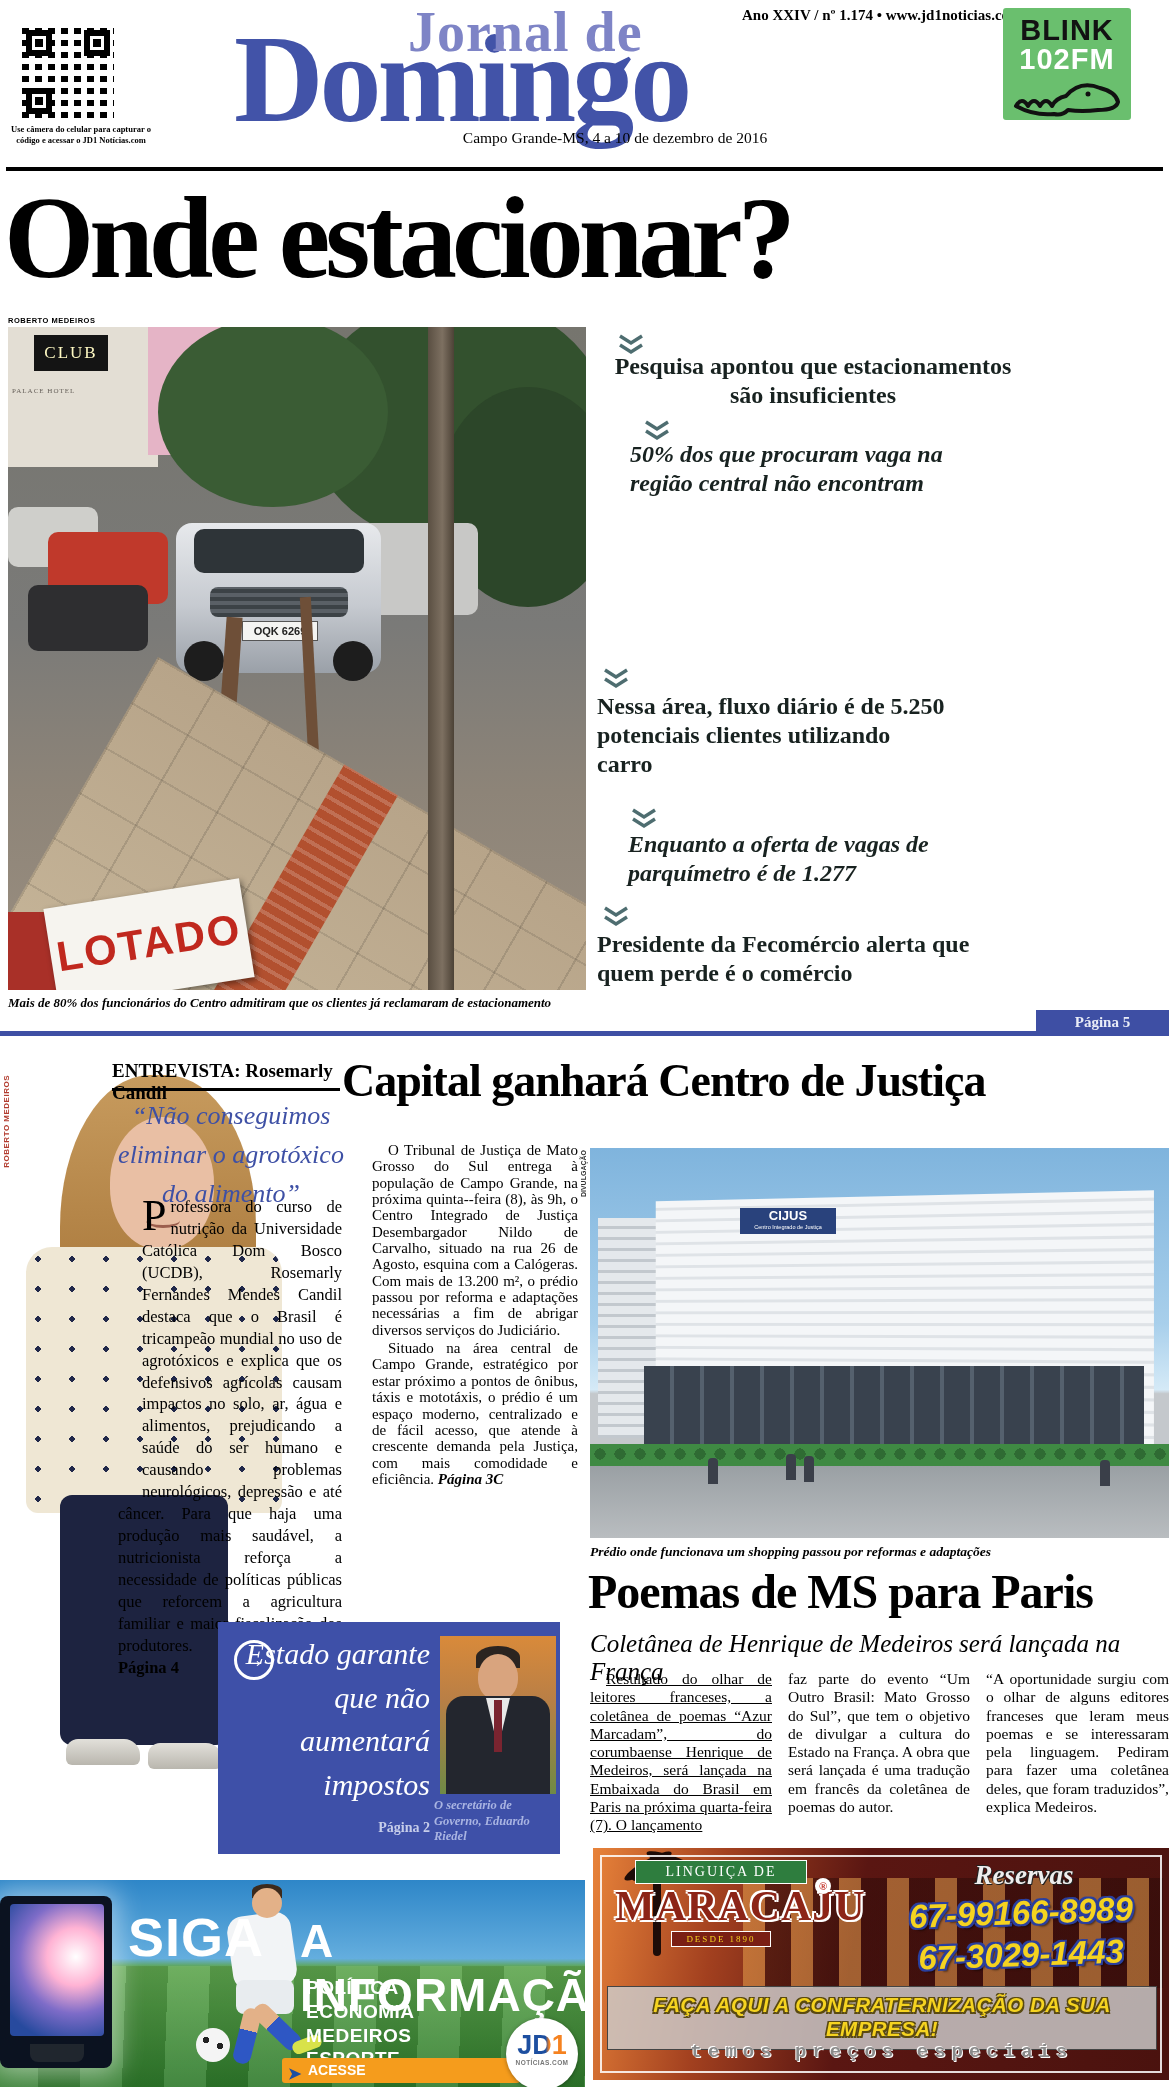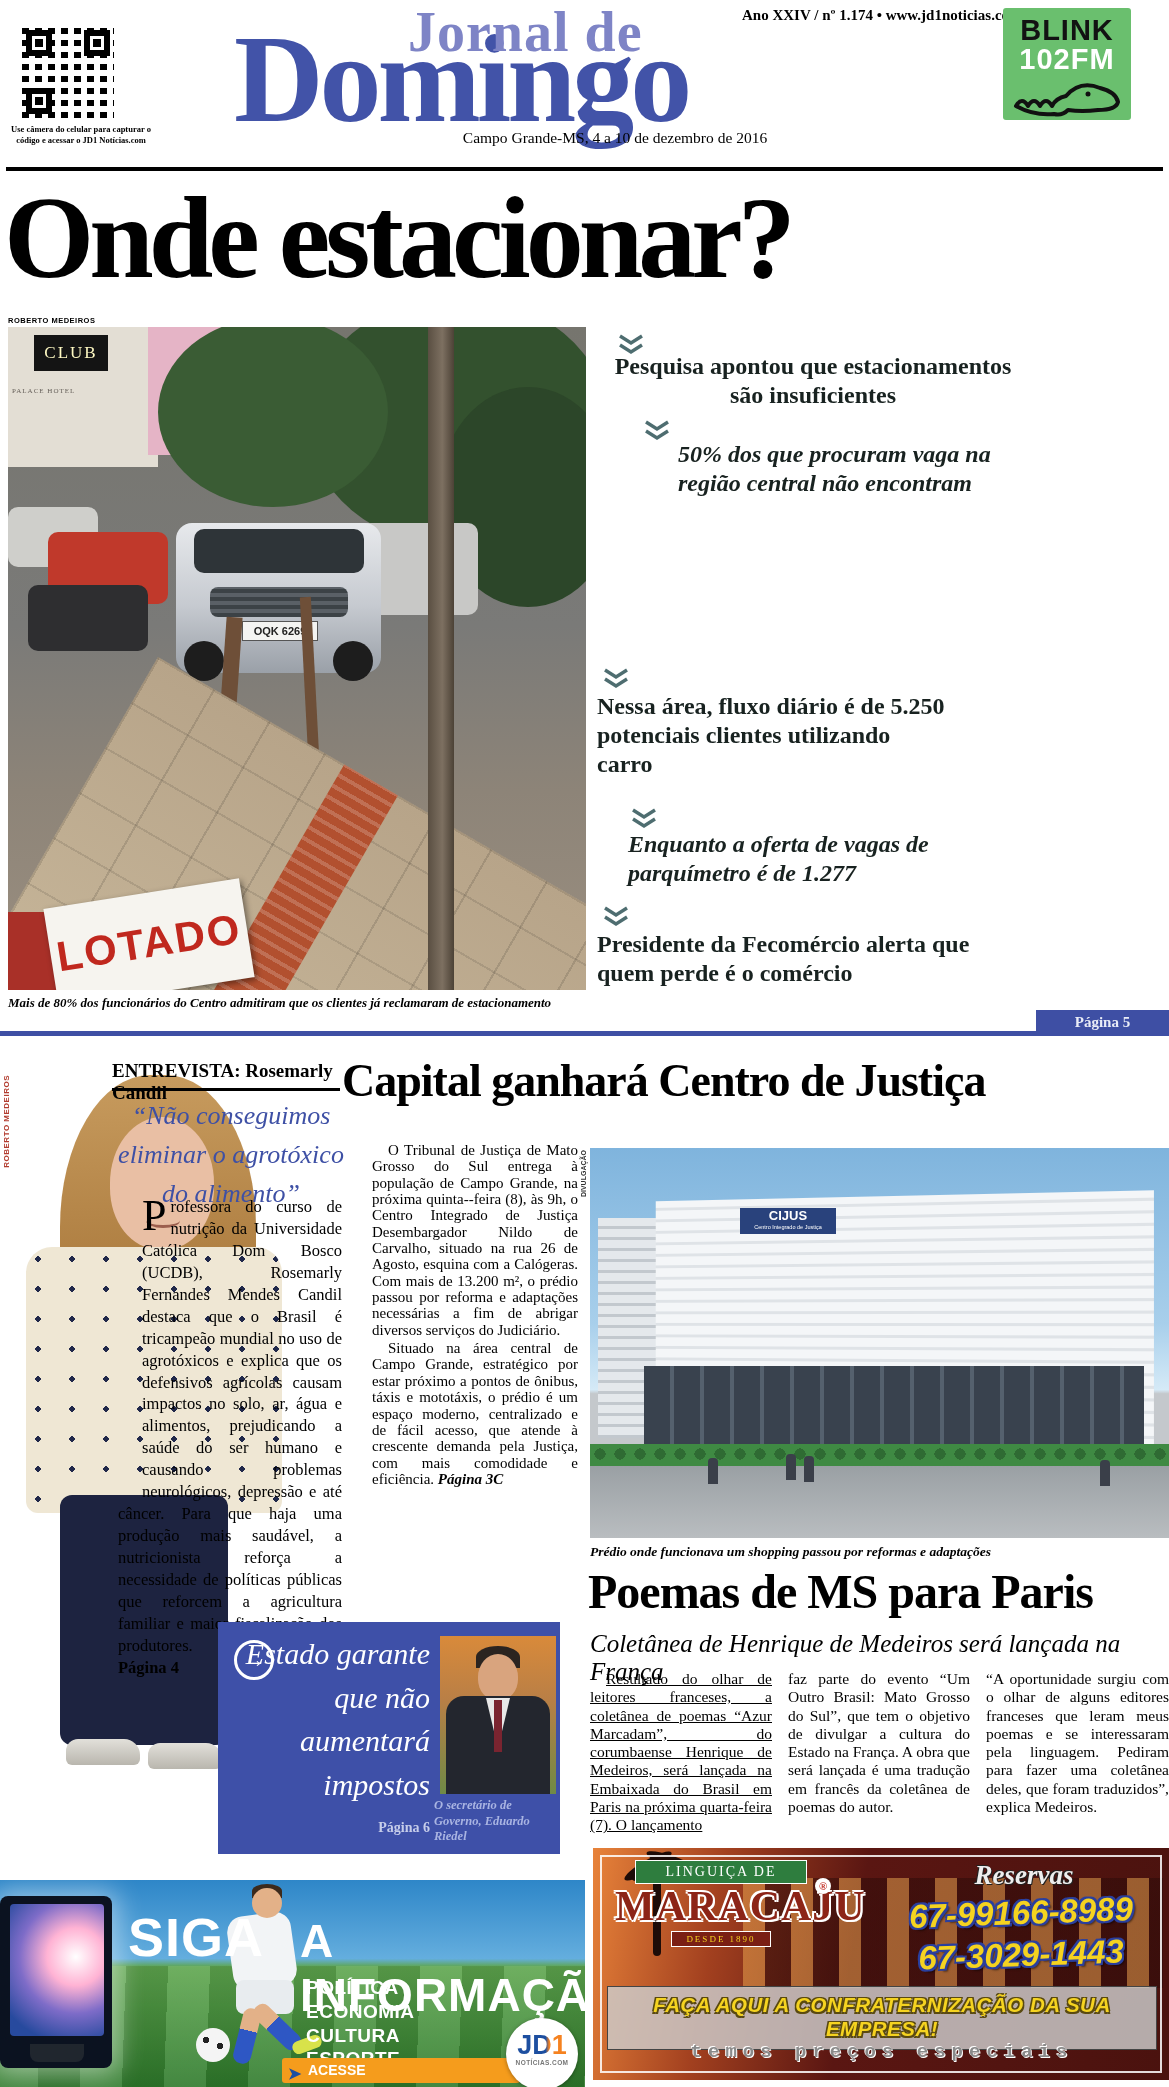--- a/index.html
+++ b/index.html
@@ -270,21 +270,21 @@
       </svg>
   </div>
   <div class="abs bullet" style="left:597px;top:352px;width:432px;text-align:center;">Pesquisa apontou que estacionamentos são insuficientes</div>
 
   <div class="abs chev" style="left:643px;top:420px;">
     <svg width="28" height="22" viewBox="0 0 28 22">
         <polyline points="3,2 14,9 25,2" fill="none" stroke="#4e6d70" stroke-width="3.4"></polyline>
         <polyline points="3,11 14,18 25,11" fill="none" stroke="#4e6d70" stroke-width="3.4"></polyline>
       </svg>
   </div>
-  <div class="abs bullet it" style="left:630px;top:440px;width:336px;margin-left:48px;">50% dos que procuram vaga na região central não encontram</div>
+  <div class="abs bullet it" style="left:630px;top:440px;width:336px;">50% dos que procuram vaga na região central não encontram</div>
 
   <div class="abs chev" style="left:602px;top:668px;">
     <svg width="28" height="22" viewBox="0 0 28 22">
         <polyline points="3,2 14,9 25,2" fill="none" stroke="#4e6d70" stroke-width="3.4"></polyline>
         <polyline points="3,11 14,18 25,11" fill="none" stroke="#4e6d70" stroke-width="3.4"></polyline>
       </svg>
   </div>
   <div class="abs bullet" style="left:597px;top:692px;width:352px;">Nessa área, fluxo diário é de 5.250 potenciais clientes utilizando carro</div>
 
   <div class="abs chev" style="left:630px;top:808px;">
@@ -355,21 +355,21 @@
   <div class="abs poe-col" id="poe2">
       <p style="text-indent:0">faz parte do evento “Um Outro Brasil: Mato Grosso do Sul”, que tem o objetivo de divulgar a cultura do Estado na França. A obra que será lançada é uma tradução em francês da coletânea de poemas do autor.</p>
     </div>
   <div class="abs poe-col" id="poe3">
       <p style="text-indent:0">“A oportunidade surgiu com o olhar de alguns editores franceses que leram meus poemas e se interessaram pela linguagem. Pediram para fazer uma coletânea deles, que foram traduzidos”, explica Medeiros.</p>
     </div>
 
   <div class="abs" id="taxbox">
     <div id="tax-icon"><span>→</span></div>
     <div id="tax-text">Estado garante que não aumentará impostos</div>
-    <div id="tax-page">Página 6</div>
+    <div id="tax-page">Página 2</div>
     <div id="riedel">
       <div class="r-hairc"></div>
         <div class="r-head"></div>
       <div class="r-suit"></div>
       <div class="r-shirt"></div>
         <div class="r-tie"></div>
     </div>
     <div id="riedel-cap">O secretário de Governo, Eduardo Riedel</div>
   </div>
 
@@ -385,21 +385,21 @@
     <div class="ply-short"></div>
       <div class="ply-leg1"></div>
       <div class="ply-leg2"></div>
       <div class="ply-shoe"></div>
     <div class="ball"></div>
     <div class="siga">SIGA</div>
     <div class="info">A INFORMAÇÃO</div>
     <div class="topics">
       <div>POLÍTICA</div>
       <div>ECONOMIA</div>
-      <div>CULTURA</div>
+      <div>MEDEIROS</div>
       <div>ESPORTE</div>
     </div>
     <div class="cta">
       <span class="arr">➤</span>
       <span>ACESSE </span>
     </div>
     <div class="jd1">
       <div class="m">JD1</div>
       <div class="s">NOTÍCIAS.COM</div>
     </div>

